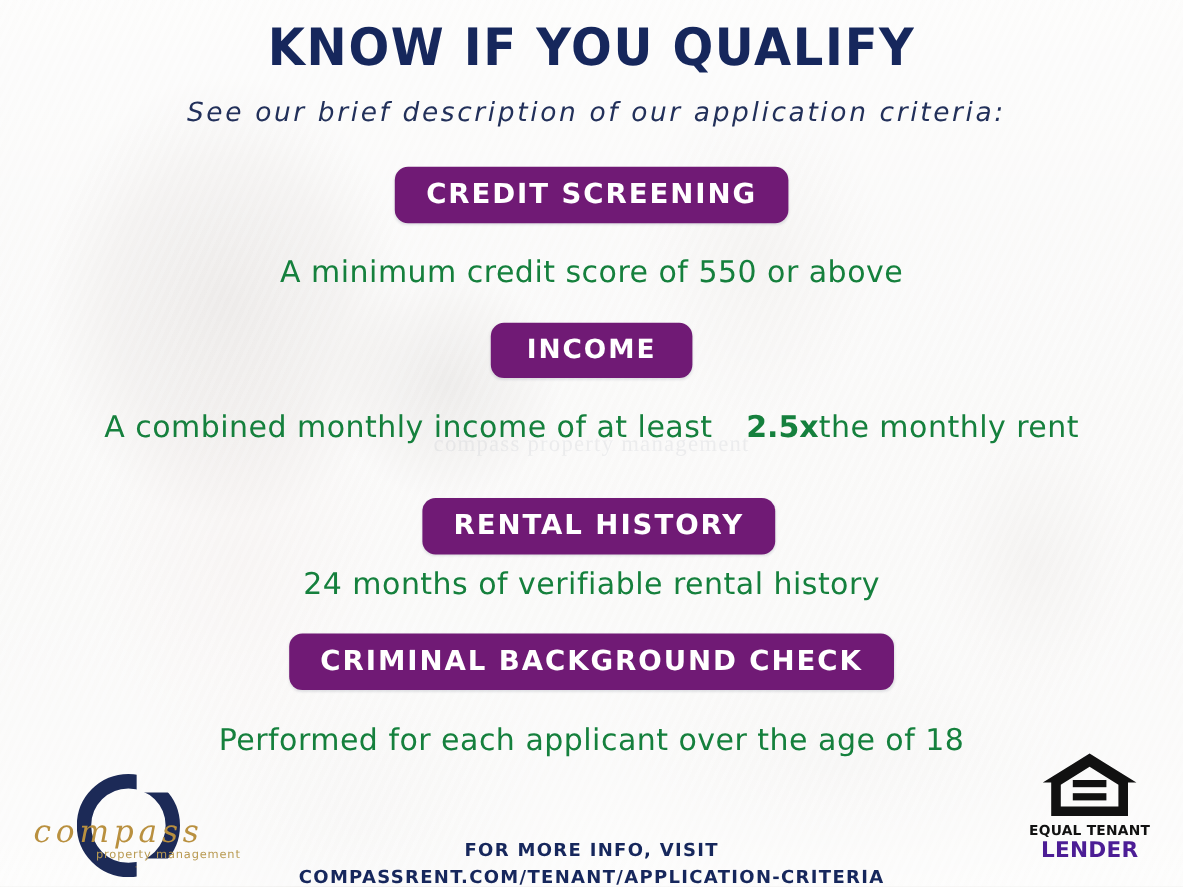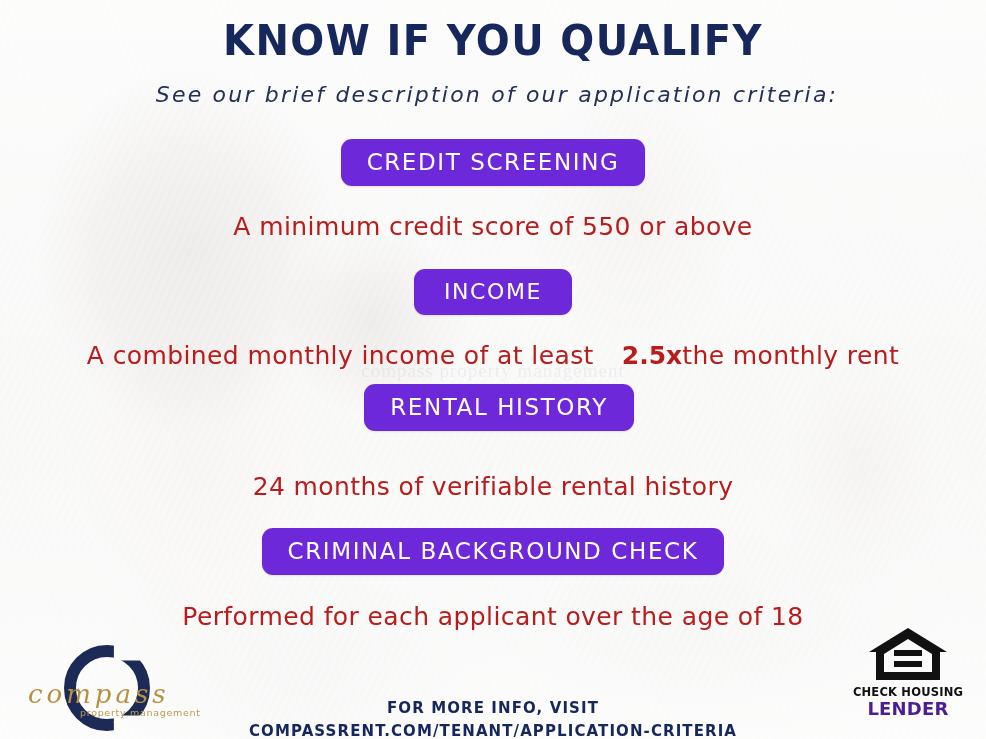--- a/index.html
+++ b/index.html
@@ -83,50 +83,50 @@
     font-weight:500;
     font-size:22px;
     letter-spacing:2.2px;
     color:#22305a;
   }
 
   
   .badge-row { position:absolute; left:0; right:0; text-align:center; }
   .badge {
     display:inline-block;
-    background:#6d28d9;
+    background:#701a75;
     color:#ffffff;
     border-radius:11px;
     font-family:"DejaVu Sans", sans-serif;
-    font-weight:normal;
+    font-weight:bold;
     font-size:23px;
     letter-spacing:1.6px;
     padding:10px 26px 11px;
     box-shadow:0 1px 2px rgba(40,50,80,.12);
   }
   .badge.small { font-size:22px; padding:10px 30px 11px; }
 
   .desc {
     position:absolute; left:0; right:0;
     text-align:center;
     font-family:"DejaVu Sans", sans-serif;
     font-weight:400;
     font-size:25px;
     letter-spacing:.4px;
-    color:#b91c1c;
+    color:#15803d;
     white-space:nowrap;
   }
   .desc b { font-family:"DejaVu Sans", sans-serif; font-weight:bold; letter-spacing:0;margin-left:28px; }
 
   
   #row-credit   { top:139px; }
   #desc-credit  { top:212px; }
   #row-income   { top:269px; }
   #desc-income  { top:341px; }
-  #row-rental   { top:384px;padding-left:12px; }
+  #row-rental   { top:415px;padding-left:12px; }
   #desc-rental  { top:472px; }
   #row-criminal { top:528px; }
   #desc-criminal{ top:602px; }
 
   
   .footer-cta {
     position:absolute; left:0; right:0; top:697px;
     text-align:center;
     font-family:"DejaVu Sans", sans-serif;
     font-weight:bold;
@@ -232,18 +232,18 @@
       <div class="tag">property management</div>
     </div>
 
     <div id="ehl">
       <svg width="84" height="58" viewBox="0 0 84 58">
         <path d="M42 2 L81 26 L74 26 L74 54 L10 54 L10 26 L3 26 Z
                  M42 13 L18 28 L18 46 L66 46 L66 28 Z" fill="#111" fill-rule="evenodd"></path>
         <rect x="28" y="24" width="28" height="6" fill="#111"></rect>
         <rect x="28" y="35" width="28" height="6" fill="#111"></rect>
       </svg>
-      <div class="l1">CHECK HOUSING</div>
+      <div class="l1">EQUAL TENANT</div>
       <div class="l2">LENDER</div>
     </div>
 
   </div>
 </div>
 
 </body></html>

